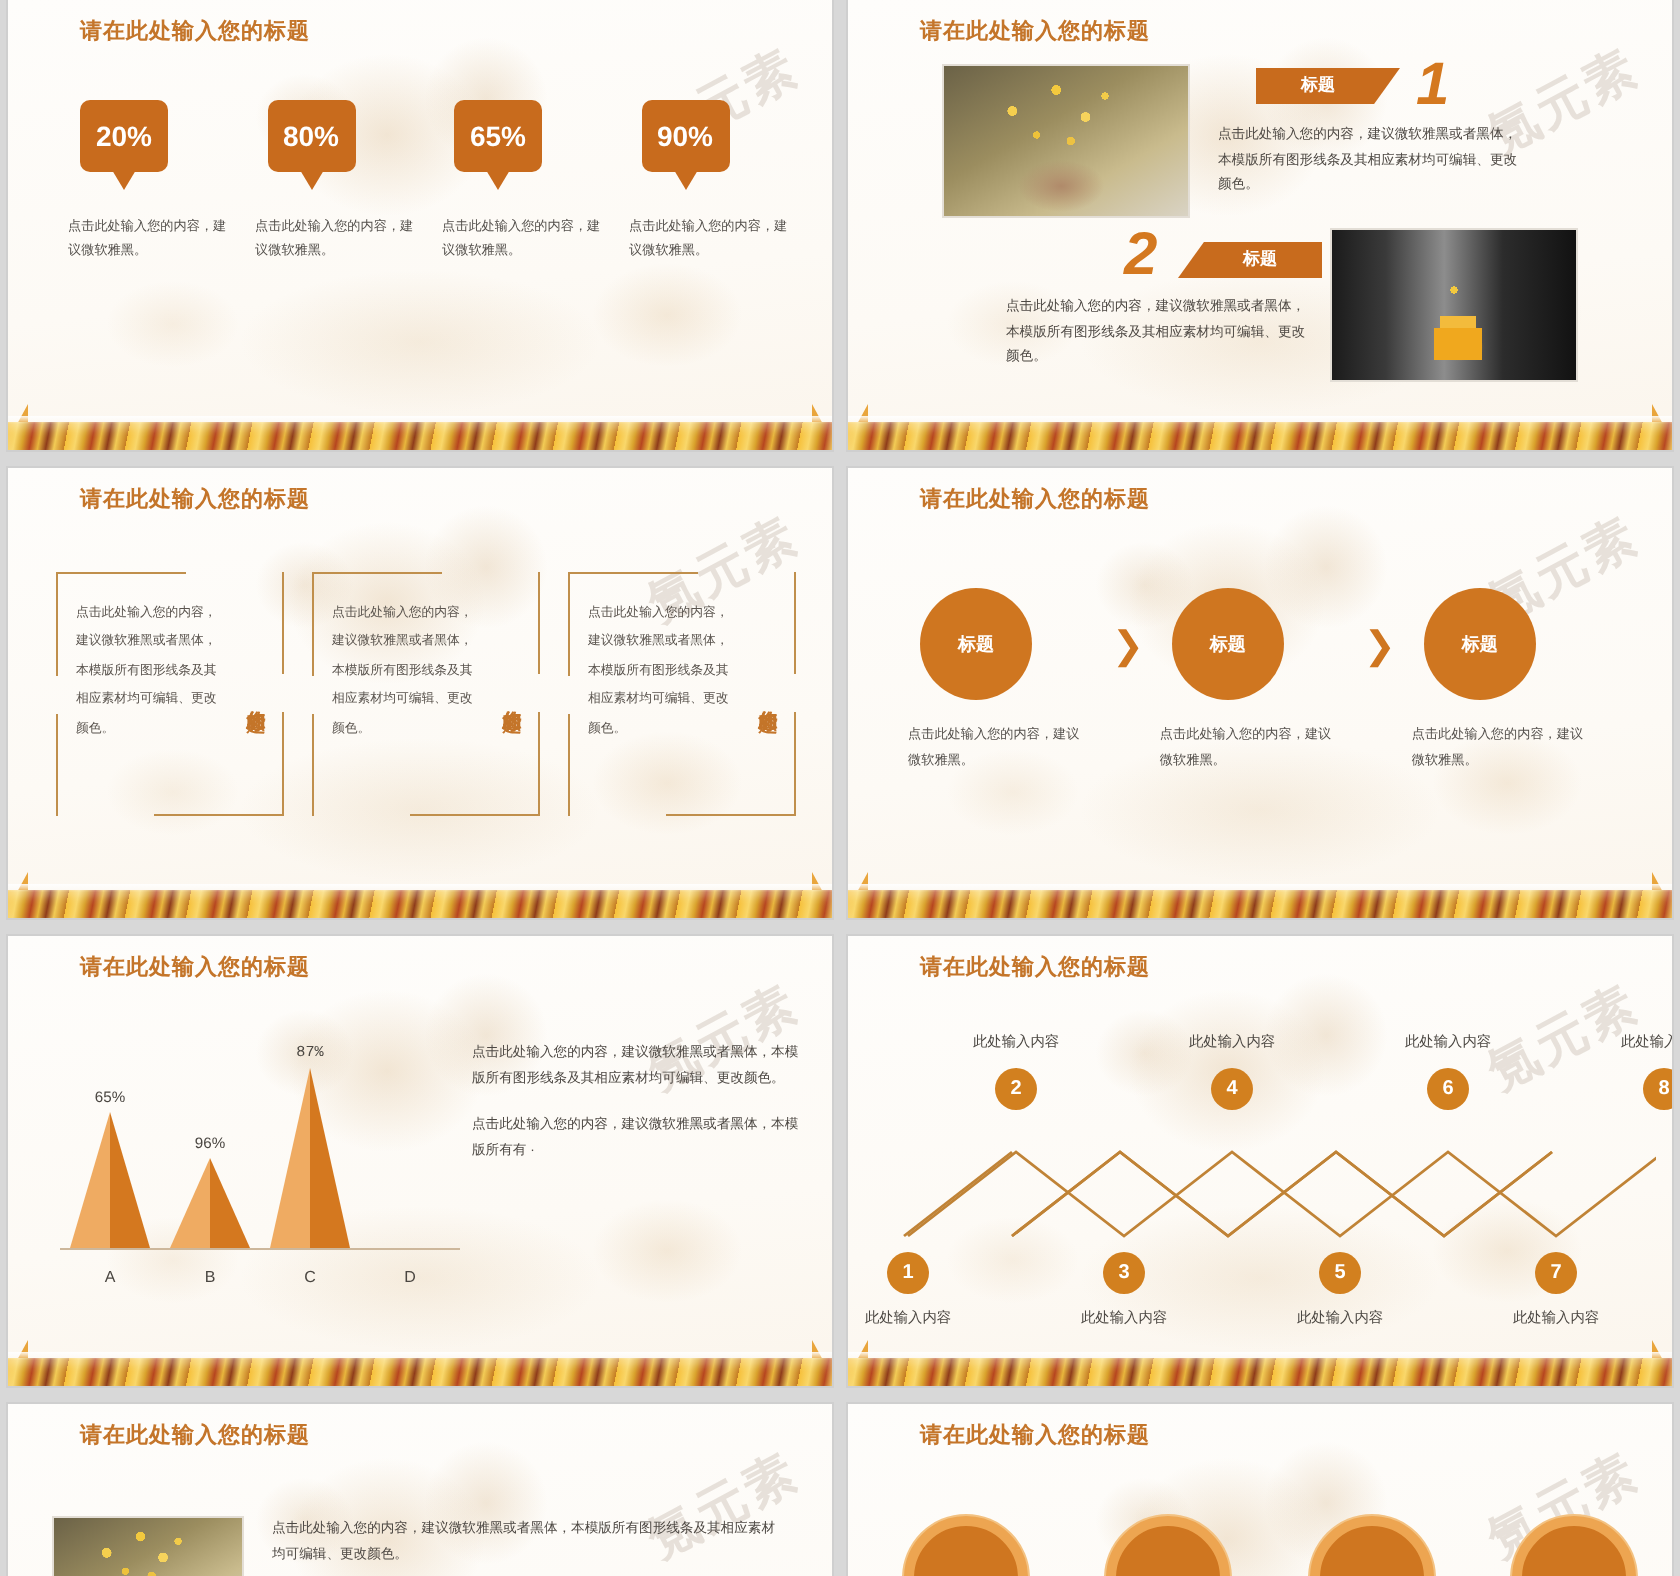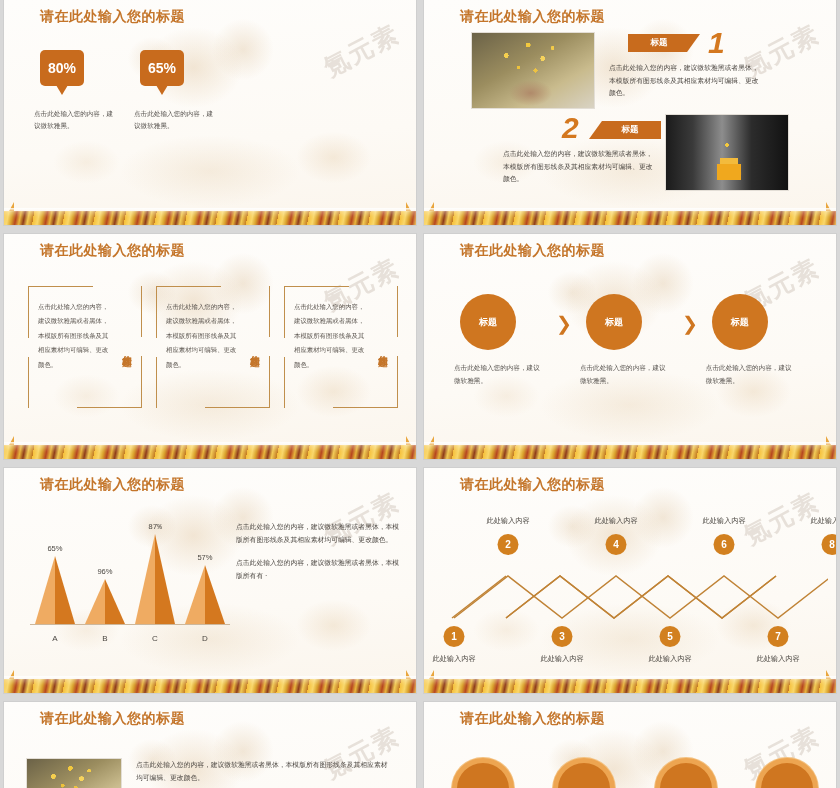--- a/index.html
+++ b/index.html
@@ -63,21 +63,21 @@
   }
   .corner-tri {
     position: absolute; bottom: 12px; width: 0; height: 0;
   }
   .corner-tri.left  { left: 4px;  border-left: 6px solid transparent; border-bottom: 11px solid #e9a53c; }
   .corner-tri.right { right: 4px; border-right: 6px solid transparent; border-bottom: 11px solid #e9a53c; }
 
   
   .s-title {
     position: absolute; left: 36px; top: 8px;
-    font-size: 14px; font-weight: bold;
+    font-size: 11px; font-weight: bold;
     color: #c4752a;
     letter-spacing: .5px;
     text-shadow: 0 1px 0 rgba(255,255,255,.6);
   }
 
   
   .pct-row { position: absolute; left: 24px; right: 14px; top: 50px; display: flex; }
   .pct-col { width: 100px; }
   .pct-badge {
     position: relative;
@@ -219,25 +219,33 @@
 
 <div class="grid">
 
   <div class="slide">
     <div class="bg-wm"></div>
     <div class="wm-text">氪元素</div>
     <div class="s-title">请在此处输入您的标题</div>
 
     <div class="pct-row">
       <div class="pct-col">
+        <div class="pct-badge">20%</div>
+        <div class="pct-desc">点击此处输入您的内容，建议微软雅黑。</div>
+      </div>
+      <div class="pct-col">
         <div class="pct-badge">80%</div>
         <div class="pct-desc">点击此处输入您的内容，建议微软雅黑。</div>
       </div>
       <div class="pct-col">
         <div class="pct-badge">65%</div>
+        <div class="pct-desc">点击此处输入您的内容，建议微软雅黑。</div>
+      </div>
+      <div class="pct-col">
+        <div class="pct-badge">90%</div>
         <div class="pct-desc">点击此处输入您的内容，建议微软雅黑。</div>
       </div>
     </div>
 
     <div class="corner-tri left"></div>
     <div class="corner-tri right"></div>
     <div class="coin-band"></div>
   </div>
 
   <div class="slide">
@@ -336,27 +344,20 @@
             <i class="rt" style="border-bottom: 45px solid rgb(212, 120, 31);"></i>
           </div>
         </div>
         <div class="cone-slot">
           <div class="cone" id="cone2" style="height: 90px; font-family: Liberation Mono, monospace;">
             <span class="cone-lbl">87%</span>
             <i class="lt" style="border-bottom: 90px solid rgb(239, 171, 98);"></i>
             <i class="rt" style="border-bottom: 90px solid rgb(212, 120, 31);"></i>
           </div>
         </div>
-        <div class="cone-slot">
-          <div class="cone" id="cone3" style="height: 59px;">
-            <span class="cone-lbl">57%</span>
-            <i class="lt" style="border-bottom: 59px solid rgb(239, 171, 98);"></i>
-            <i class="rt" style="border-bottom: 59px solid rgb(212, 120, 31);"></i>
-          </div>
-        </div>
       </div>
       <div class="axis"></div>
       <div class="cats">
         <span>A</span>
         <span>B</span>
         <span>C</span>
         <span>D</span>
       </div>
     </div>
 

